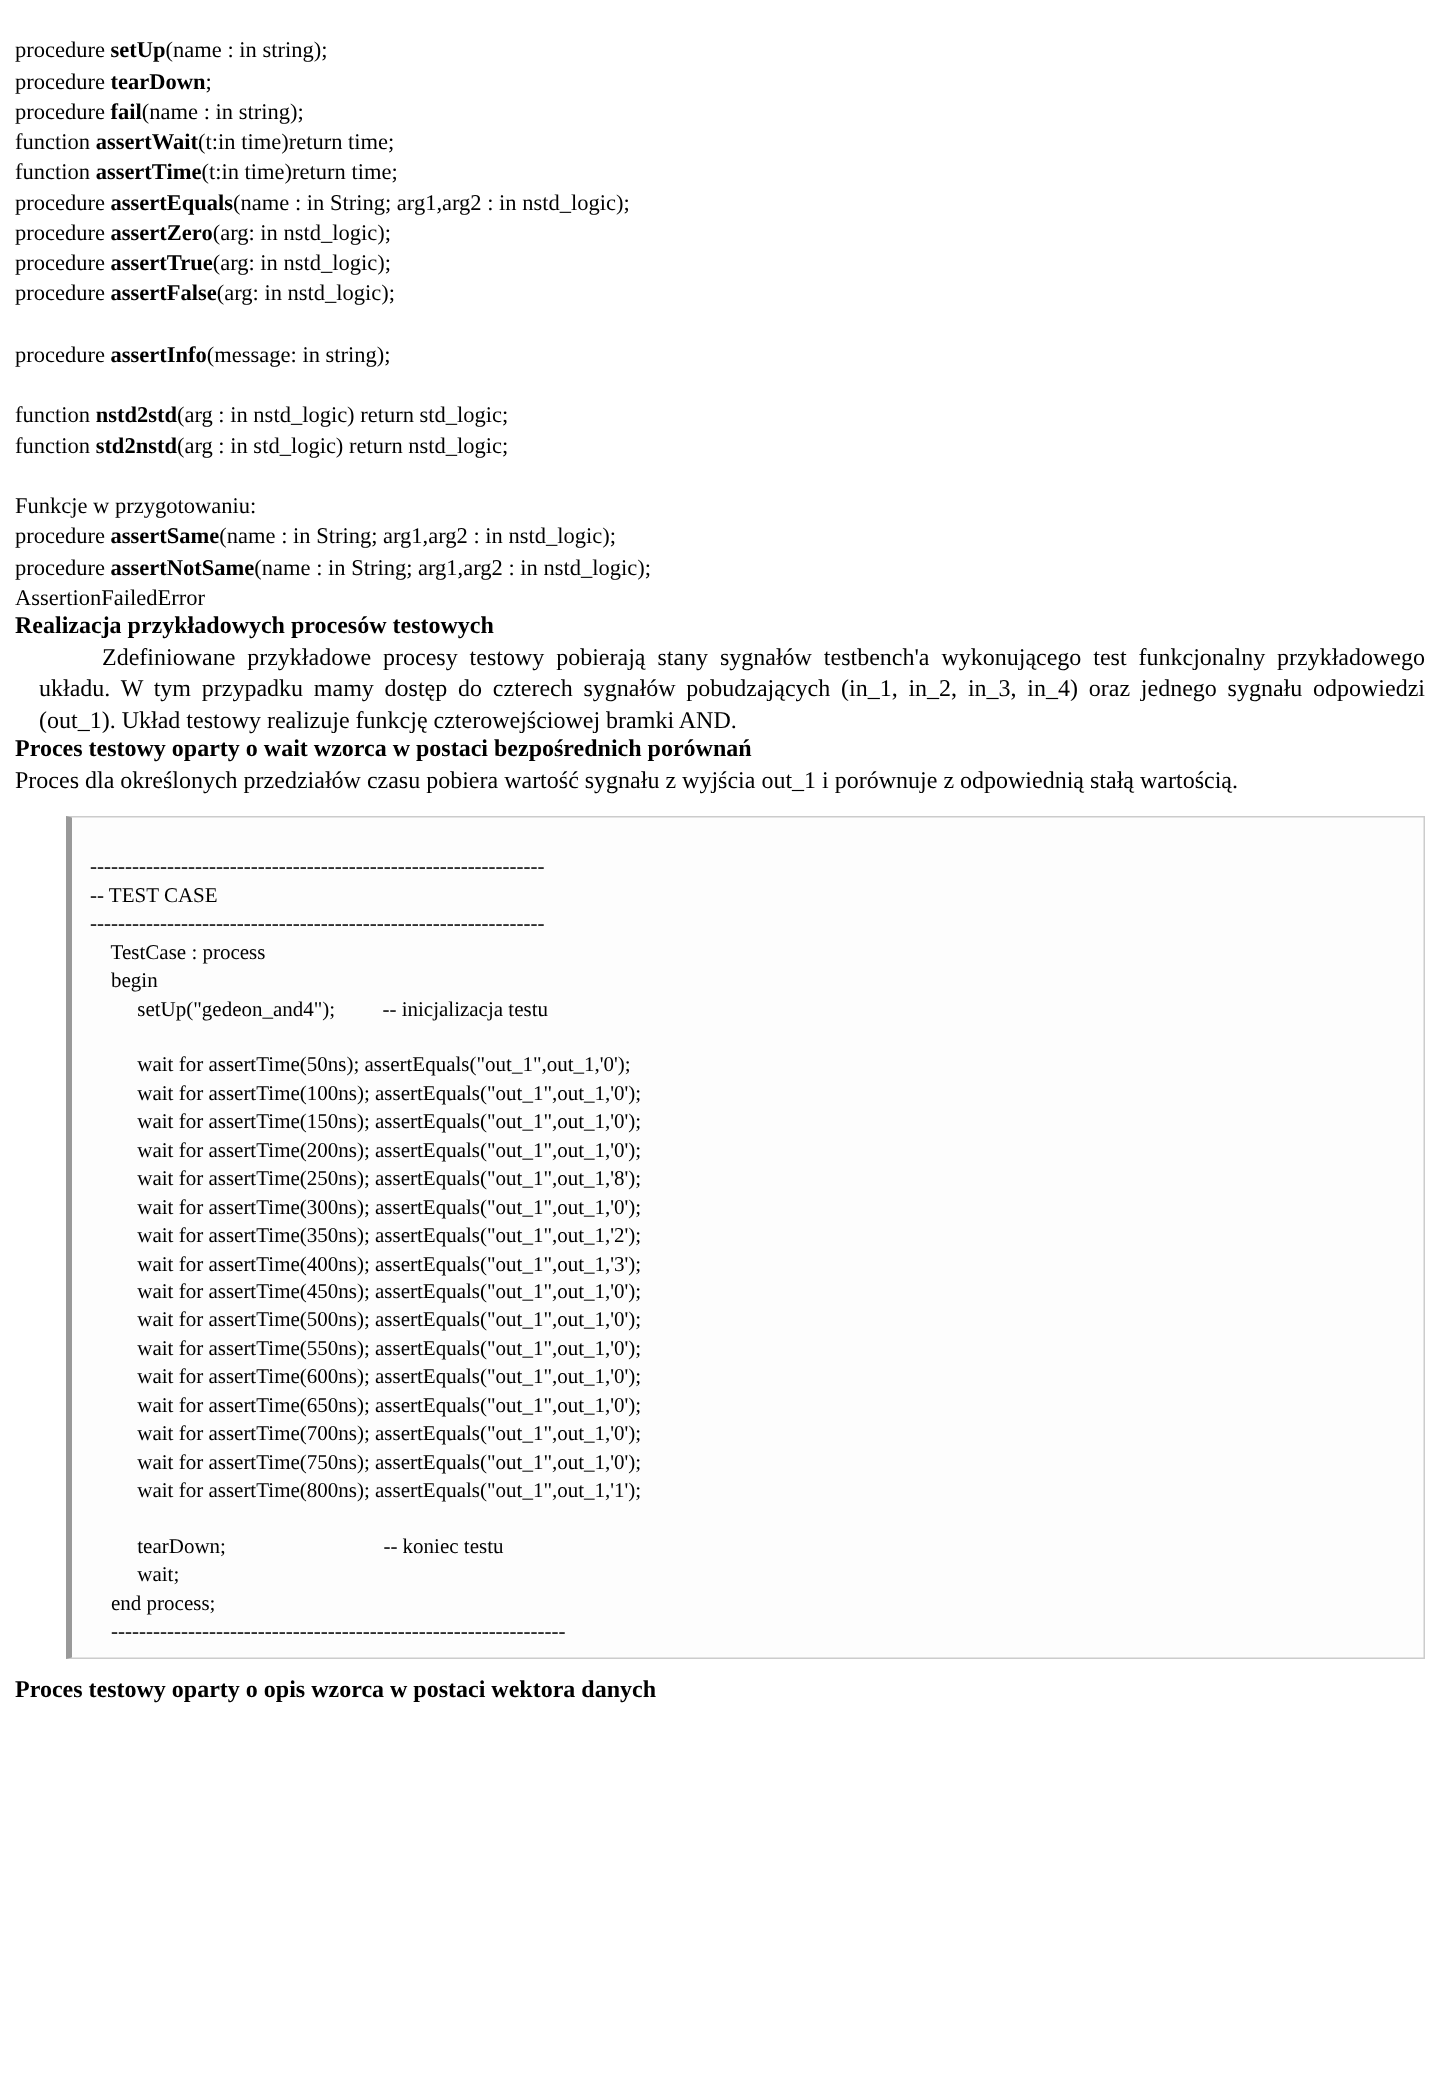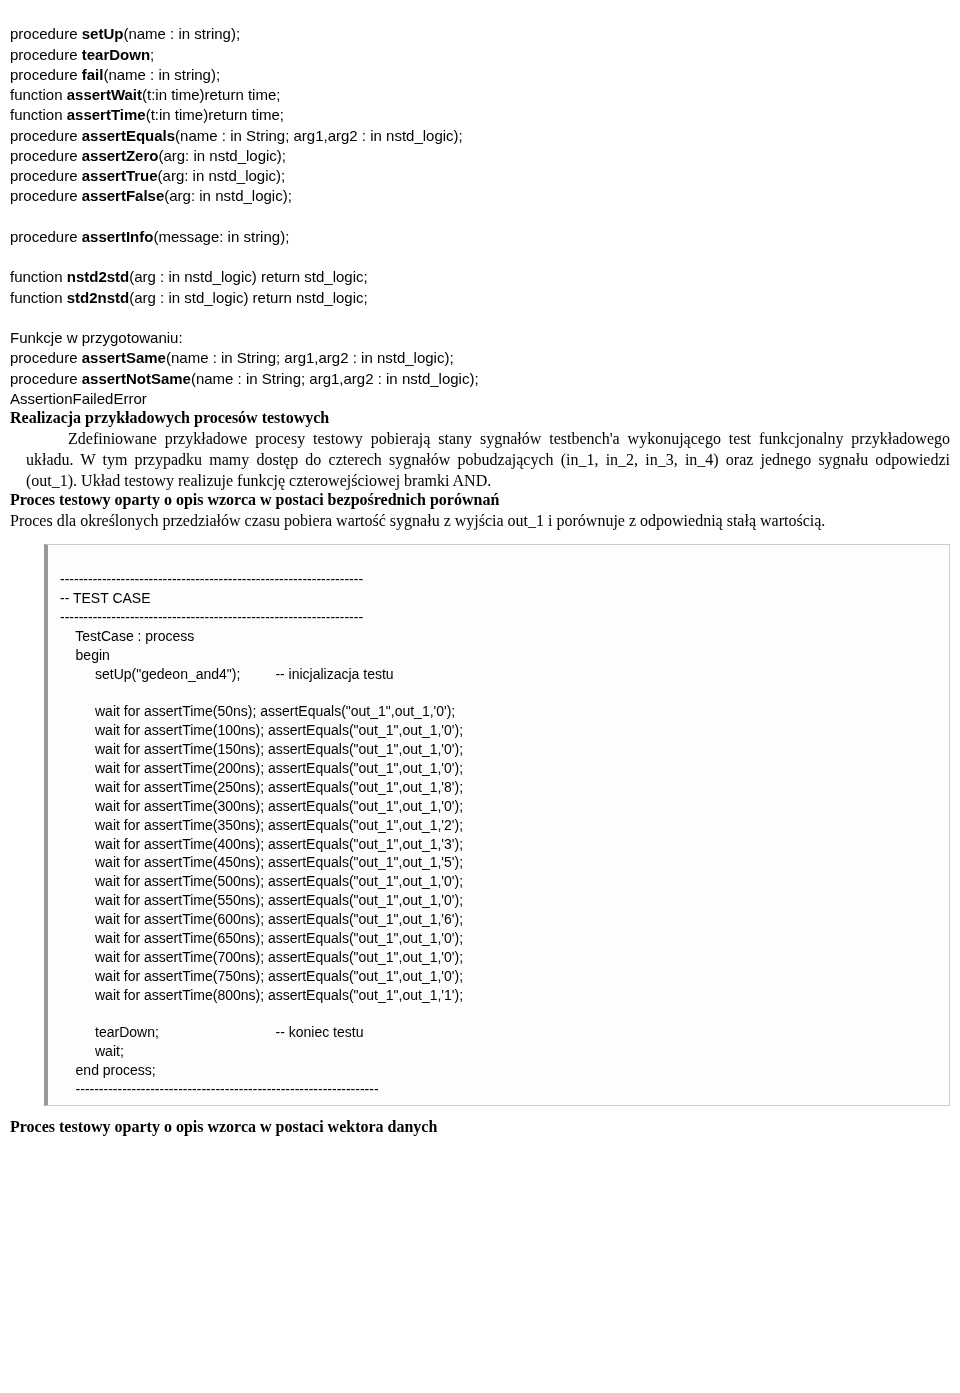--- a/index.html
+++ b/index.html
@@ -5,21 +5,21 @@
   body {
     font-family: "Times New Roman", Times, serif;
     font-size: 16px;
     margin: 0;
     padding: 4px 10px 20px 10px;
     background: #fff;
     color: #000;
     width: 940px;
   }
   .mono {
-    font-family: Liberation Sans, sans-serif;
+    font-family: Liberation Serif, serif;
     font-size: 15px;
     white-space: pre;
     line-height: 1.35;
   }
   .heading {
     font-weight: bold;
     font-size: 16px;
     margin-bottom: 2px;
   }
   .para {
@@ -65,44 +65,44 @@
 <span></span>
 <span>Funkcje w przygotowaniu:</span>
 <span><span>procedure </span><span class="kw">assertSame</span><span>(name : in String; arg1,arg2 : in nstd_logic);</span></span>
 <span><span>procedure </span><span class="kw">assertNotSame</span><span>(name : in String; arg1,arg2 : in nstd_logic);</span></span>
 <span>AssertionFailedError</span>
 </div>
 
 <div class="heading">Realizacja przykładowych procesów testowych</div>
 <p class="para indent-first">Zdefiniowane przykładowe procesy testowy pobierają stany sygnałów testbench'a wykonującego test funkcjonalny przykładowego układu. W tym przypadku mamy dostęp do czterech sygnałów pobudzających (in_1, in_2, in_3, in_4) oraz jednego sygnału odpowiedzi (out_1). Układ testowy realizuje funkcję czterowejściowej bramki AND.</p>
 
-<div class="heading">Proces testowy oparty o opis wzorca w postaci bezpośrednich porównań</div>
+<div class="heading">Proces testowy oparty o wait wzorca w postaci bezpośrednich porównań</div>
 <p class="para">Proces dla określonych przedziałów czasu pobiera wartość sygnału z wyjścia out_1 i porównuje z odpowiednią stałą wartością.</p>
 
 <div class="codebox">
 <div class="mono">
 <span>-----------------------------------------------------------------</span>
 <span>-- TEST CASE</span>
 <span>-----------------------------------------------------------------</span>
 <span>    TestCase : process</span>
 <span>    begin</span>
 <span>         setUp("gedeon_and4");         -- inicjalizacja testu</span>
 <span></span>
 <span>         wait for assertTime(50ns); assertEquals("out_1",out_1,'0');</span>
 <span>         wait for assertTime(100ns); assertEquals("out_1",out_1,'0');</span>
 <span>         wait for assertTime(150ns); assertEquals("out_1",out_1,'0');</span>
 <span>         wait for assertTime(200ns); assertEquals("out_1",out_1,'0');</span>
 <span>         wait for assertTime(250ns); assertEquals("out_1",out_1,'8');</span>
 <span>         wait for assertTime(300ns); assertEquals("out_1",out_1,'0');</span>
 <span>         wait for assertTime(350ns); assertEquals("out_1",out_1,'2');</span>
 <span>         wait for assertTime(400ns); assertEquals("out_1",out_1,'3');</span>
-<span>         wait for assertTime(450ns); assertEquals("out_1",out_1,'5');</span>
+<span>         wait for assertTime(450ns); assertEquals("out_1",out_1,'0');</span>
 <span>         wait for assertTime(500ns); assertEquals("out_1",out_1,'0');</span>
 <span>         wait for assertTime(550ns); assertEquals("out_1",out_1,'0');</span>
-<span>         wait for assertTime(600ns); assertEquals("out_1",out_1,'6');</span>
+<span>         wait for assertTime(600ns); assertEquals("out_1",out_1,'0');</span>
 <span>         wait for assertTime(650ns); assertEquals("out_1",out_1,'0');</span>
 <span>         wait for assertTime(700ns); assertEquals("out_1",out_1,'0');</span>
 <span>         wait for assertTime(750ns); assertEquals("out_1",out_1,'0');</span>
 <span>         wait for assertTime(800ns); assertEquals("out_1",out_1,'1');</span>
 <span></span>
 <span>         tearDown;                              -- koniec testu</span>
 <span>         wait;</span>
 <span>    end process;</span>
 <span>    -----------------------------------------------------------------</span>
 </div>

